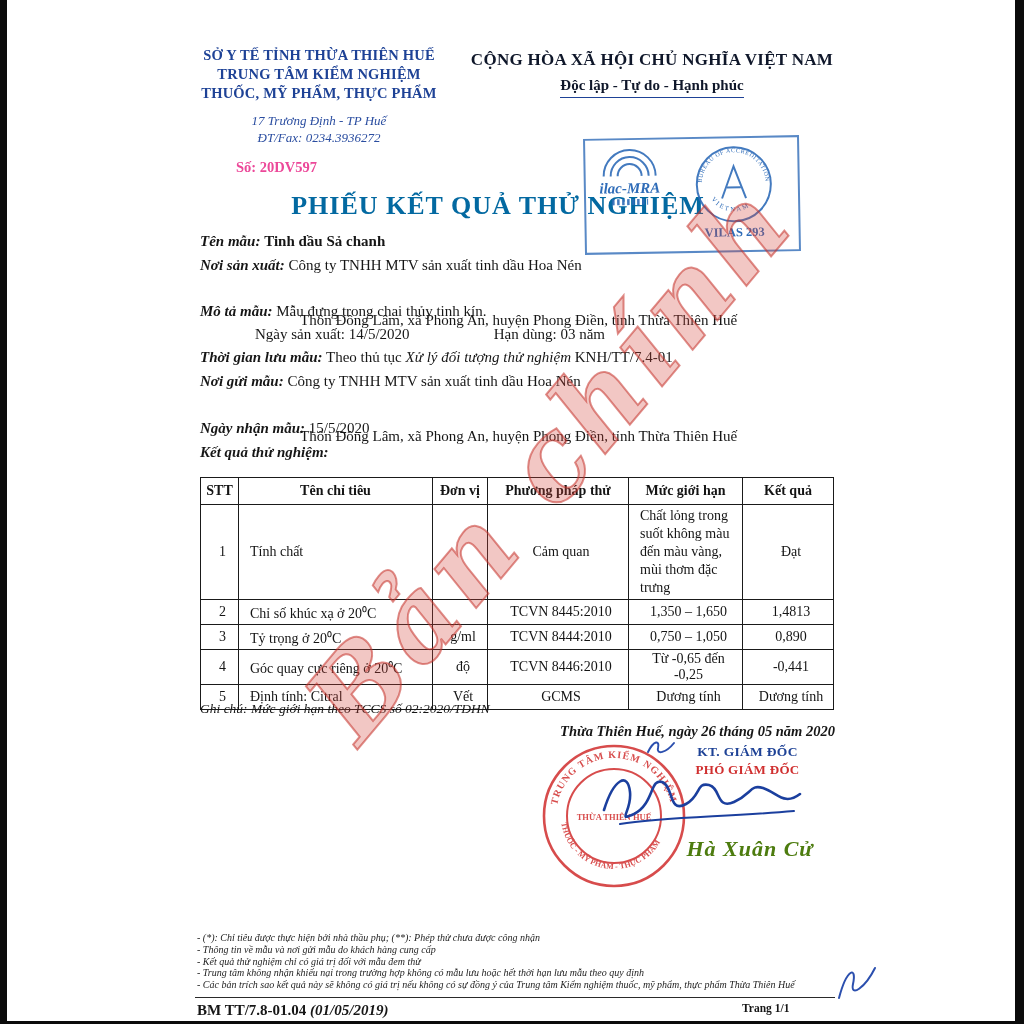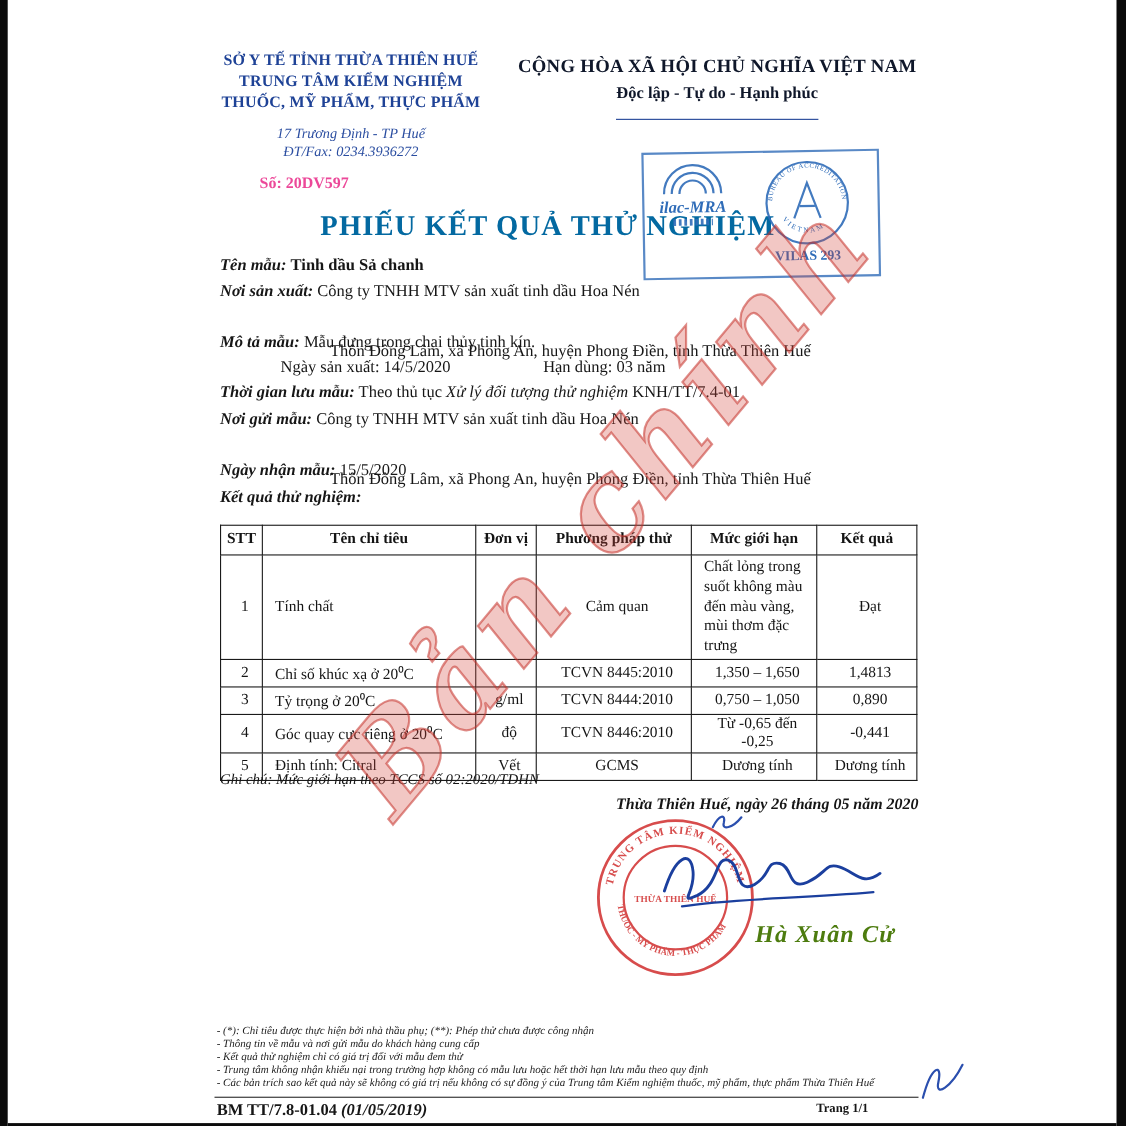--- a/index.html
+++ b/index.html
@@ -19,21 +19,21 @@
 
   
   .hdr-left{position:absolute;left:193px;top:46px;width:252px;text-align:center;color:#1e4296;z-index:2;}
   .hdr-left .b{font-weight:bold;font-size:14.5px;line-height:19px;letter-spacing:0.2px;}
   .hdr-left .it{font-style:italic;font-size:13px;line-height:17px;color:#2a4da0;}
   .hdr-left .sp{margin-top:9px;}
   .doc-no{position:absolute;left:236px;top:159px;font-size:14.5px;font-weight:bold;color:#ec4899;z-index:2;}
   .hdr-right{position:absolute;left:468px;top:50px;width:368px;text-align:center;color:#0f172a;z-index:2;}
   .hdr-right .country{font-weight:bold;font-size:17px;letter-spacing:0.3px;}
   .hdr-right .motto{display:inline-block;font-weight:bold;font-size:15px;margin-top:7px;
-                    padding-bottom:14px;border-bottom:1.5px solid #1e4296;}
+                    padding-bottom:3px;border-bottom:1.5px solid #1e4296;}
 
   
   .acc-stamp{position:absolute;left:584px;top:137px;width:212px;height:112px;
              border:2.5px solid rgba(47,108,184,0.8);z-index:4;transform:rotate(-1deg);}
 
   .title{position:absolute;left:178px;top:191px;width:640px;text-align:center;font-size:26px;
          font-weight:bold;color:#0369a1;letter-spacing:1px;z-index:2;}
 
   
   .fl{position:absolute;left:200px;width:650px;font-size:15px;line-height:20px;white-space:nowrap;z-index:2;}
@@ -246,20 +246,24 @@
         <td class="ta-c">Dương tính</td>
         <td class="ta-c">Dương tính</td>
       </tr>
     </tbody>
   </table>
 
   <div class="note-line">Ghi chú: Mức giới hạn theo TCCS số 02:2020/TDHN</div>
 
   <div class="date-line">Thừa Thiên Huế, ngày 26 tháng 05 năm 2020</div>
 
+  <div class="sign-titles">
+    <div class="kt">KT. GIÁM ĐỐC</div>
+    <div class="deputy">PHÓ GIÁM ĐỐC</div>
+  </div>
 
   <div class="red-stamp">
     <svg width="172" height="162" viewBox="0 0 172 162">
       <circle cx="84" cy="80" r="70" fill="none" stroke="#d23434" stroke-width="2.6"></circle>
       <circle cx="84" cy="80" r="47" fill="none" stroke="#d23434" stroke-width="2"></circle>
       <defs>
         <path id="rsTop" d="M26 80 A58 58 0 0 1 142 80"></path>
         <path id="rsBot" d="M31 80 A53 53 0 0 0 137 80"></path>
       </defs>
       <text font-size="10" font-weight="bold" fill="#d23434" letter-spacing="1">

